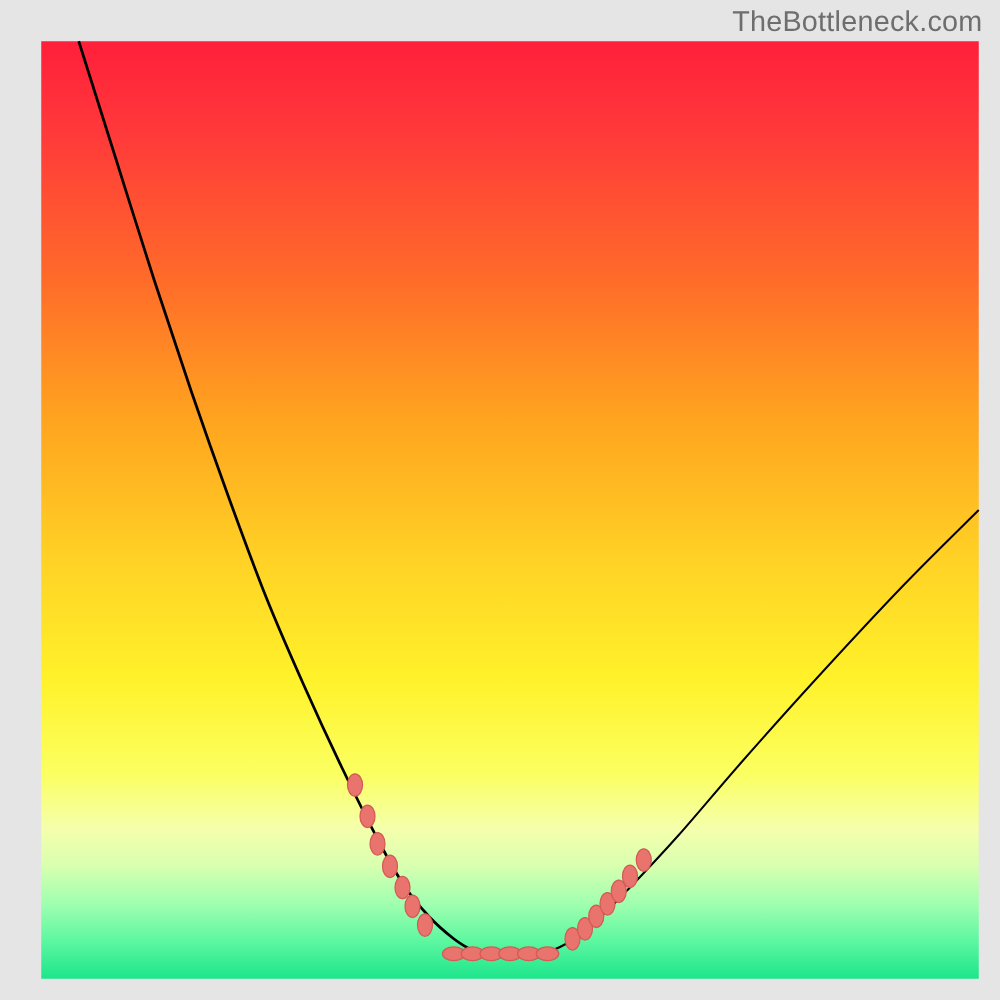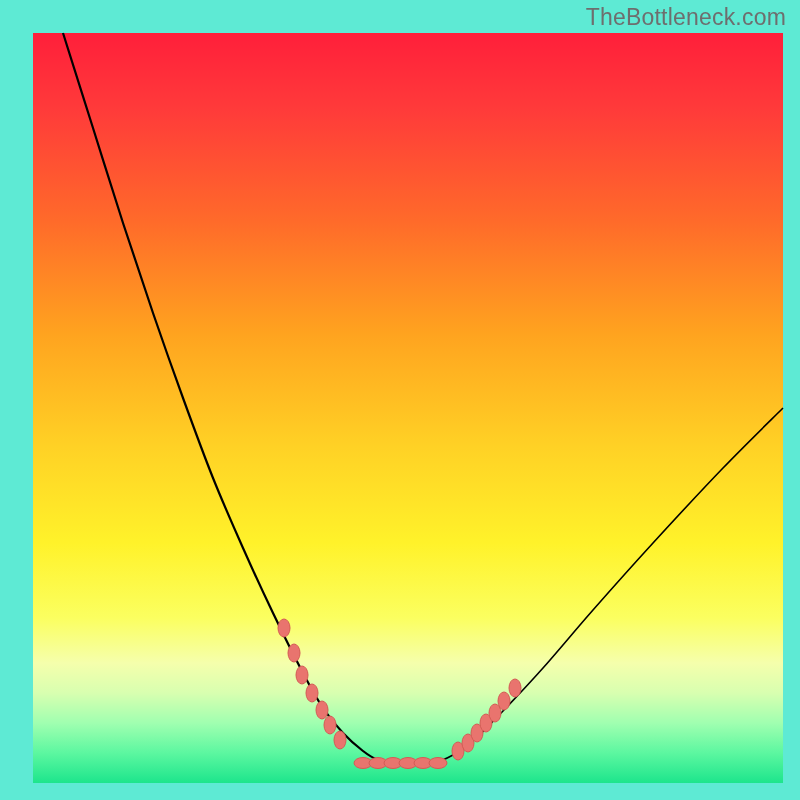--- a/index.html
+++ b/index.html
@@ -7,21 +7,21 @@
     padding: 0;
     width: 800px;
     height: 800px;
     overflow: hidden;
     font-family: Arial, Helvetica, sans-serif;
   }
   .container {
     position: relative;
     width: 800px;
     height: 800px;
-    background: #5eead4;
+    background: #e5e5e5;
   }
   .plot-area {
     position: absolute;
     left: 33px;
     top: 33px;
     width: 750px;
     height: 750px;
     background: linear-gradient(to bottom,
       #ff1f3a 0%,
       #ff3a3a 10%,

